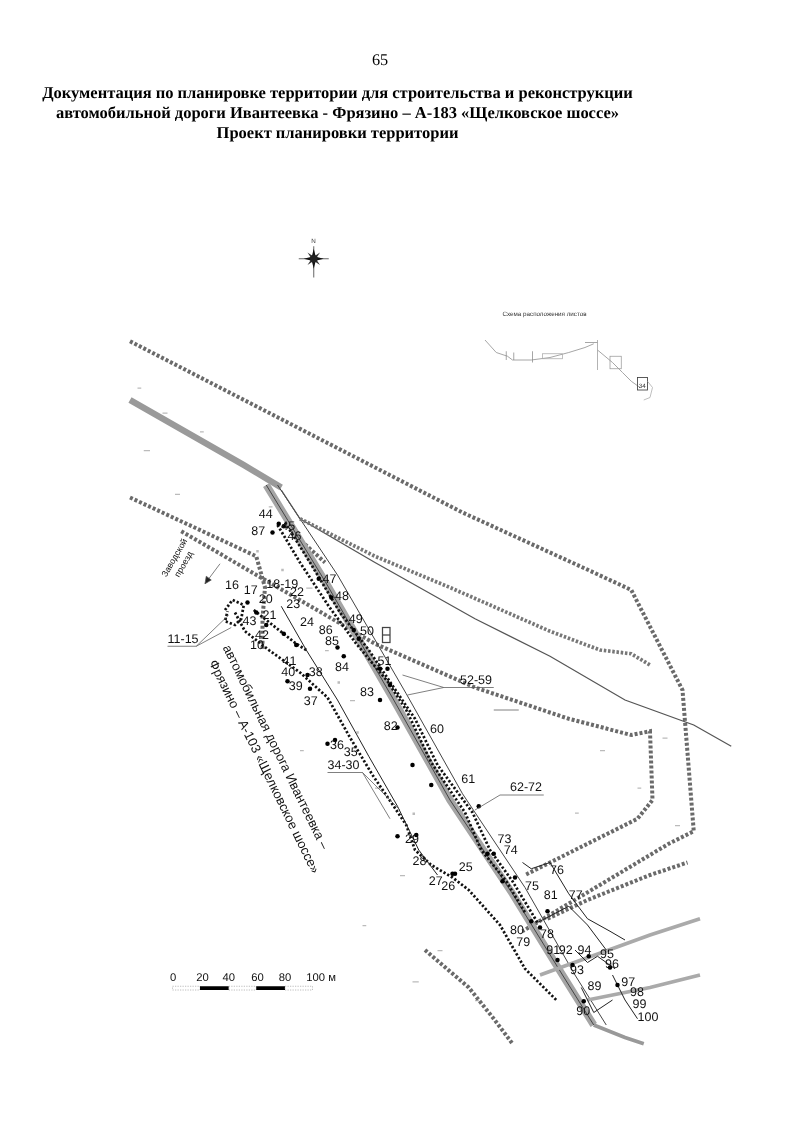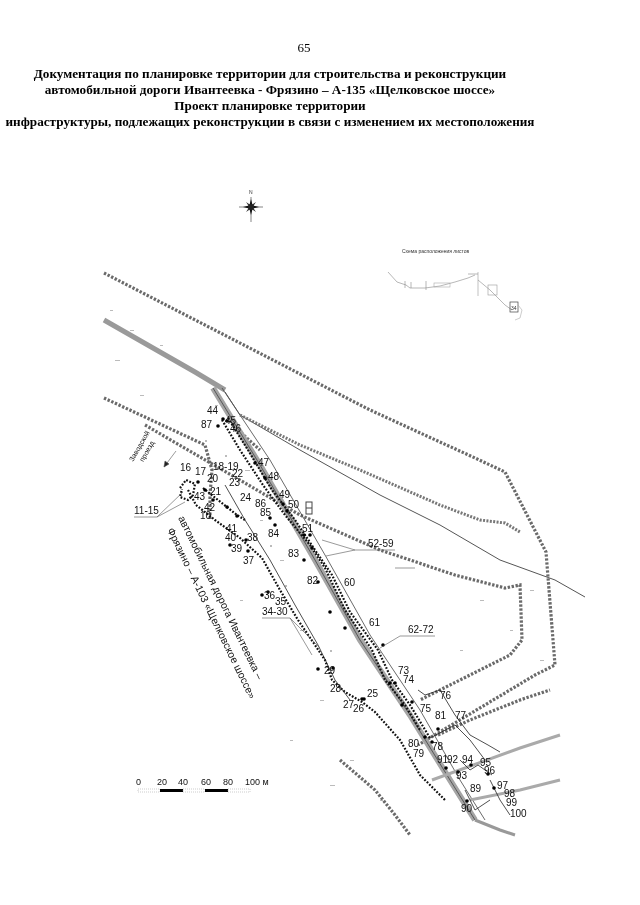--- a/index.html
+++ b/index.html
@@ -12,23 +12,22 @@
   .lbl { font-size:10px; fill:#111; }
   .small { font-size:5px; fill:#333; }
 </style>
 </head>
 <body>
 
 <div class="page-num">65</div>
 
 <div class="title-block">
   <div>Документация по планировке территории для строительства и реконструкции</div>
-  <div>автомобильной дороги Ивантеевка - Фрязино – А-135 «Щелковское шоссе»</div>
-  <div>Проект планировке территории</div>
-  <div>инфраструктуры, подлежащих реконструкции в связи с изменением их местоположения</div>
+  <div>автомобильной дороги Ивантеевка - Фрязино – А-183 «Щелковское шоссе»</div>
+  <div>Проект планировки территории</div>
 </div>
 
 <svg class="map" viewBox="0 0 640 905" xmlns="http://www.w3.org/2000/svg">
 
   <g transform="translate(251,207)">
     <text x="-2" y="-13" class="small">N</text>
     <line x1="0" y1="-10" x2="0" y2="15" stroke="#333" stroke-width="0.6"></line>
     <line x1="-12" y1="0" x2="12" y2="0" stroke="#333" stroke-width="0.6"></line>
     <polygon points="0,-8 2,0 0,8 -2,0" fill="#111"></polygon>
     <polygon points="-8,0 0,-2 8,0 0,2" fill="#111"></polygon>

